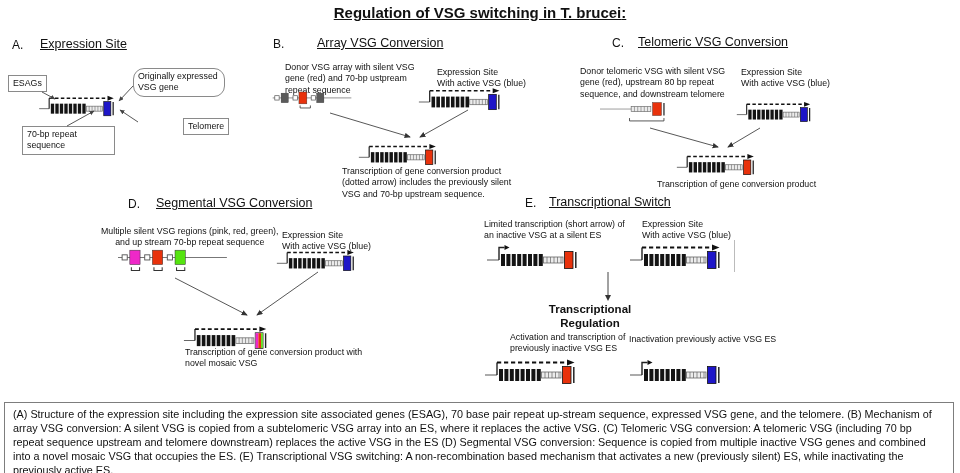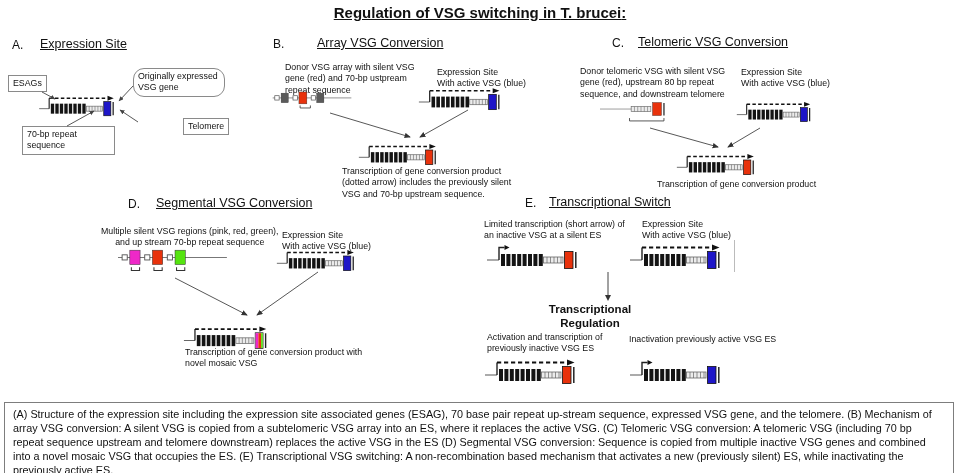--- a/index.html
+++ b/index.html
@@ -257,21 +257,21 @@
 <div class="abs vline-faint" style="left:734px;top:240px;height:32px;"></div>
 
 <svg class="abs" style="left:602px;top:272px;" width="12" height="30" viewBox="0 0 12 30">
   <line x1="6" y1="0" x2="6" y2="24" stroke="#444" stroke-width="1"></line>
   <path d="M3 23 L6 29 L9 23 Z" fill="#333"></path>
 </svg>
 
 <div class="abs center-label" style="left:520px;top:302px;width:140px;">Transcriptional
 Regulation</div>
 
-<div class="abs caption" style="left:487px;top:332px;">Activation and transcription of
+<div class="abs caption" style="left:510px;top:332px;">Activation and transcription of
 previously inactive VSG ES</div>
 <div class="abs caption" style="left:629px;top:334px;">Inactivation previously active VSG ES</div>
 
 <svg class="abs" style="left:484px;top:355px;" width="100" height="30" viewBox="0 0 100 30">
   <use href="#sym-es-active" style="color:var(--silent-vsg-red)"></use>
 </svg>
 <svg class="abs" style="left:628px;top:355px;" width="102" height="30" viewBox="0 0 100 30">
   <use href="#sym-es-silent" style="color:var(--active-vsg-blue)"></use>
 </svg>
 

